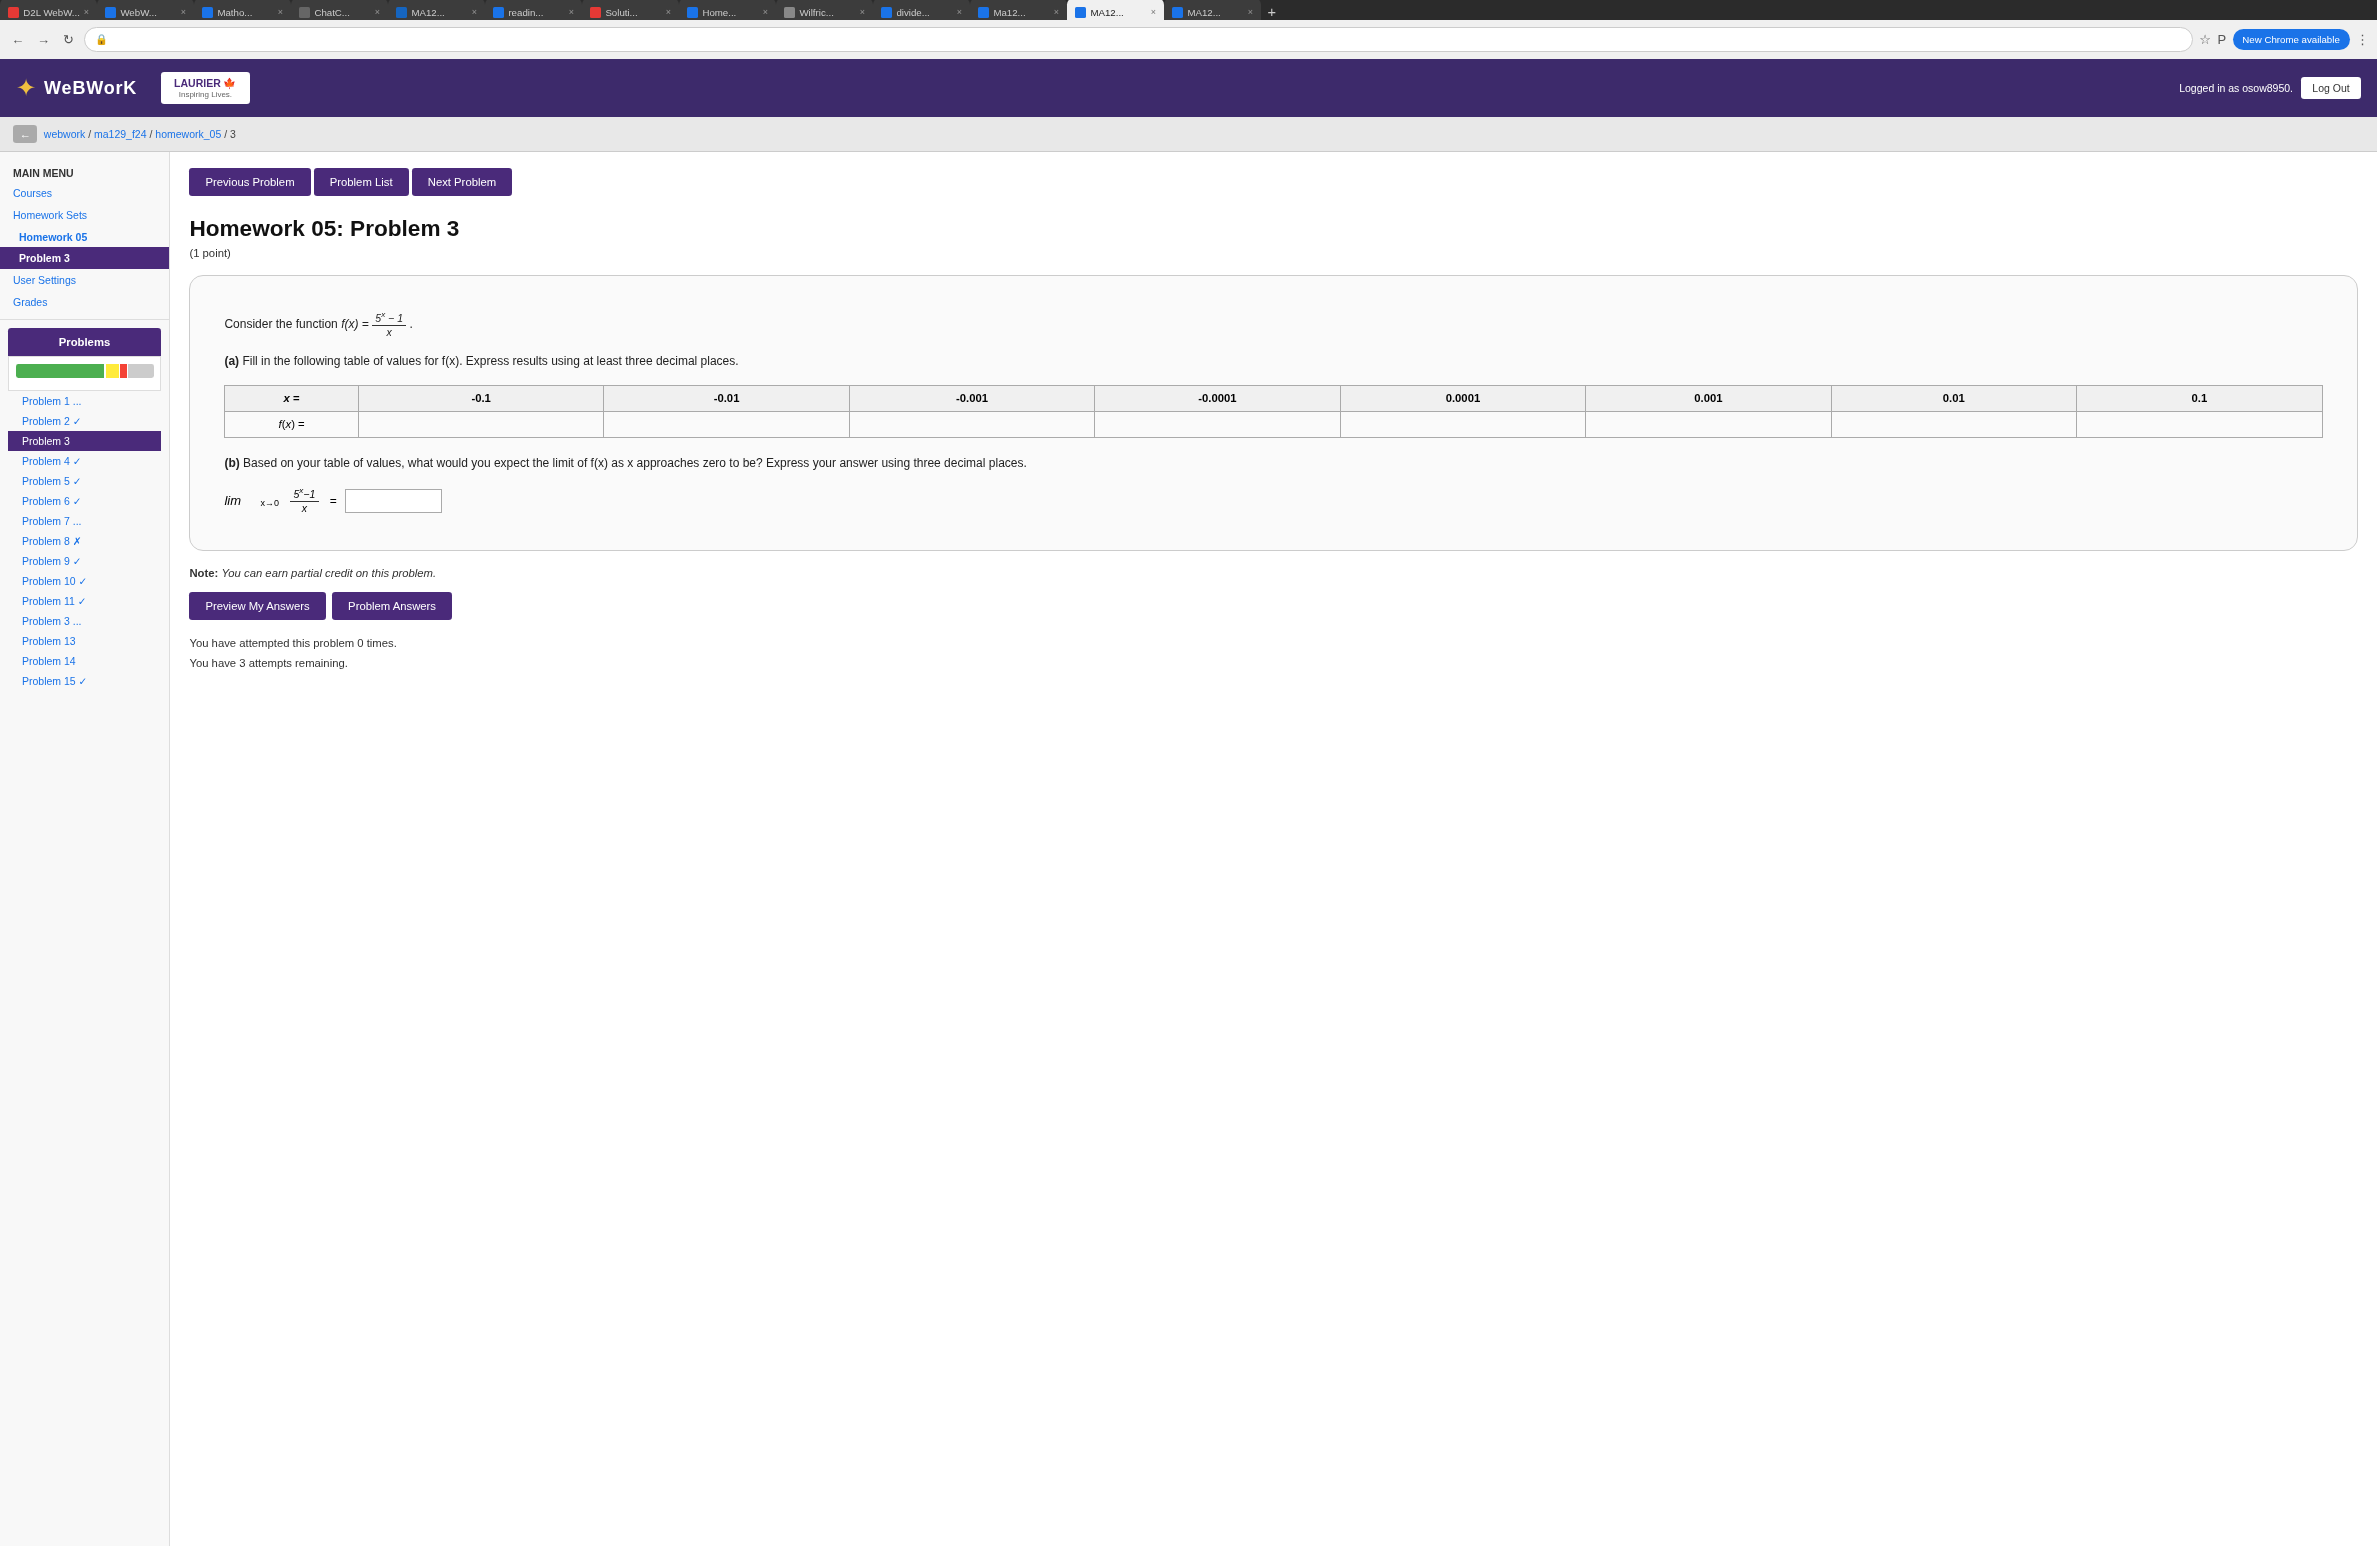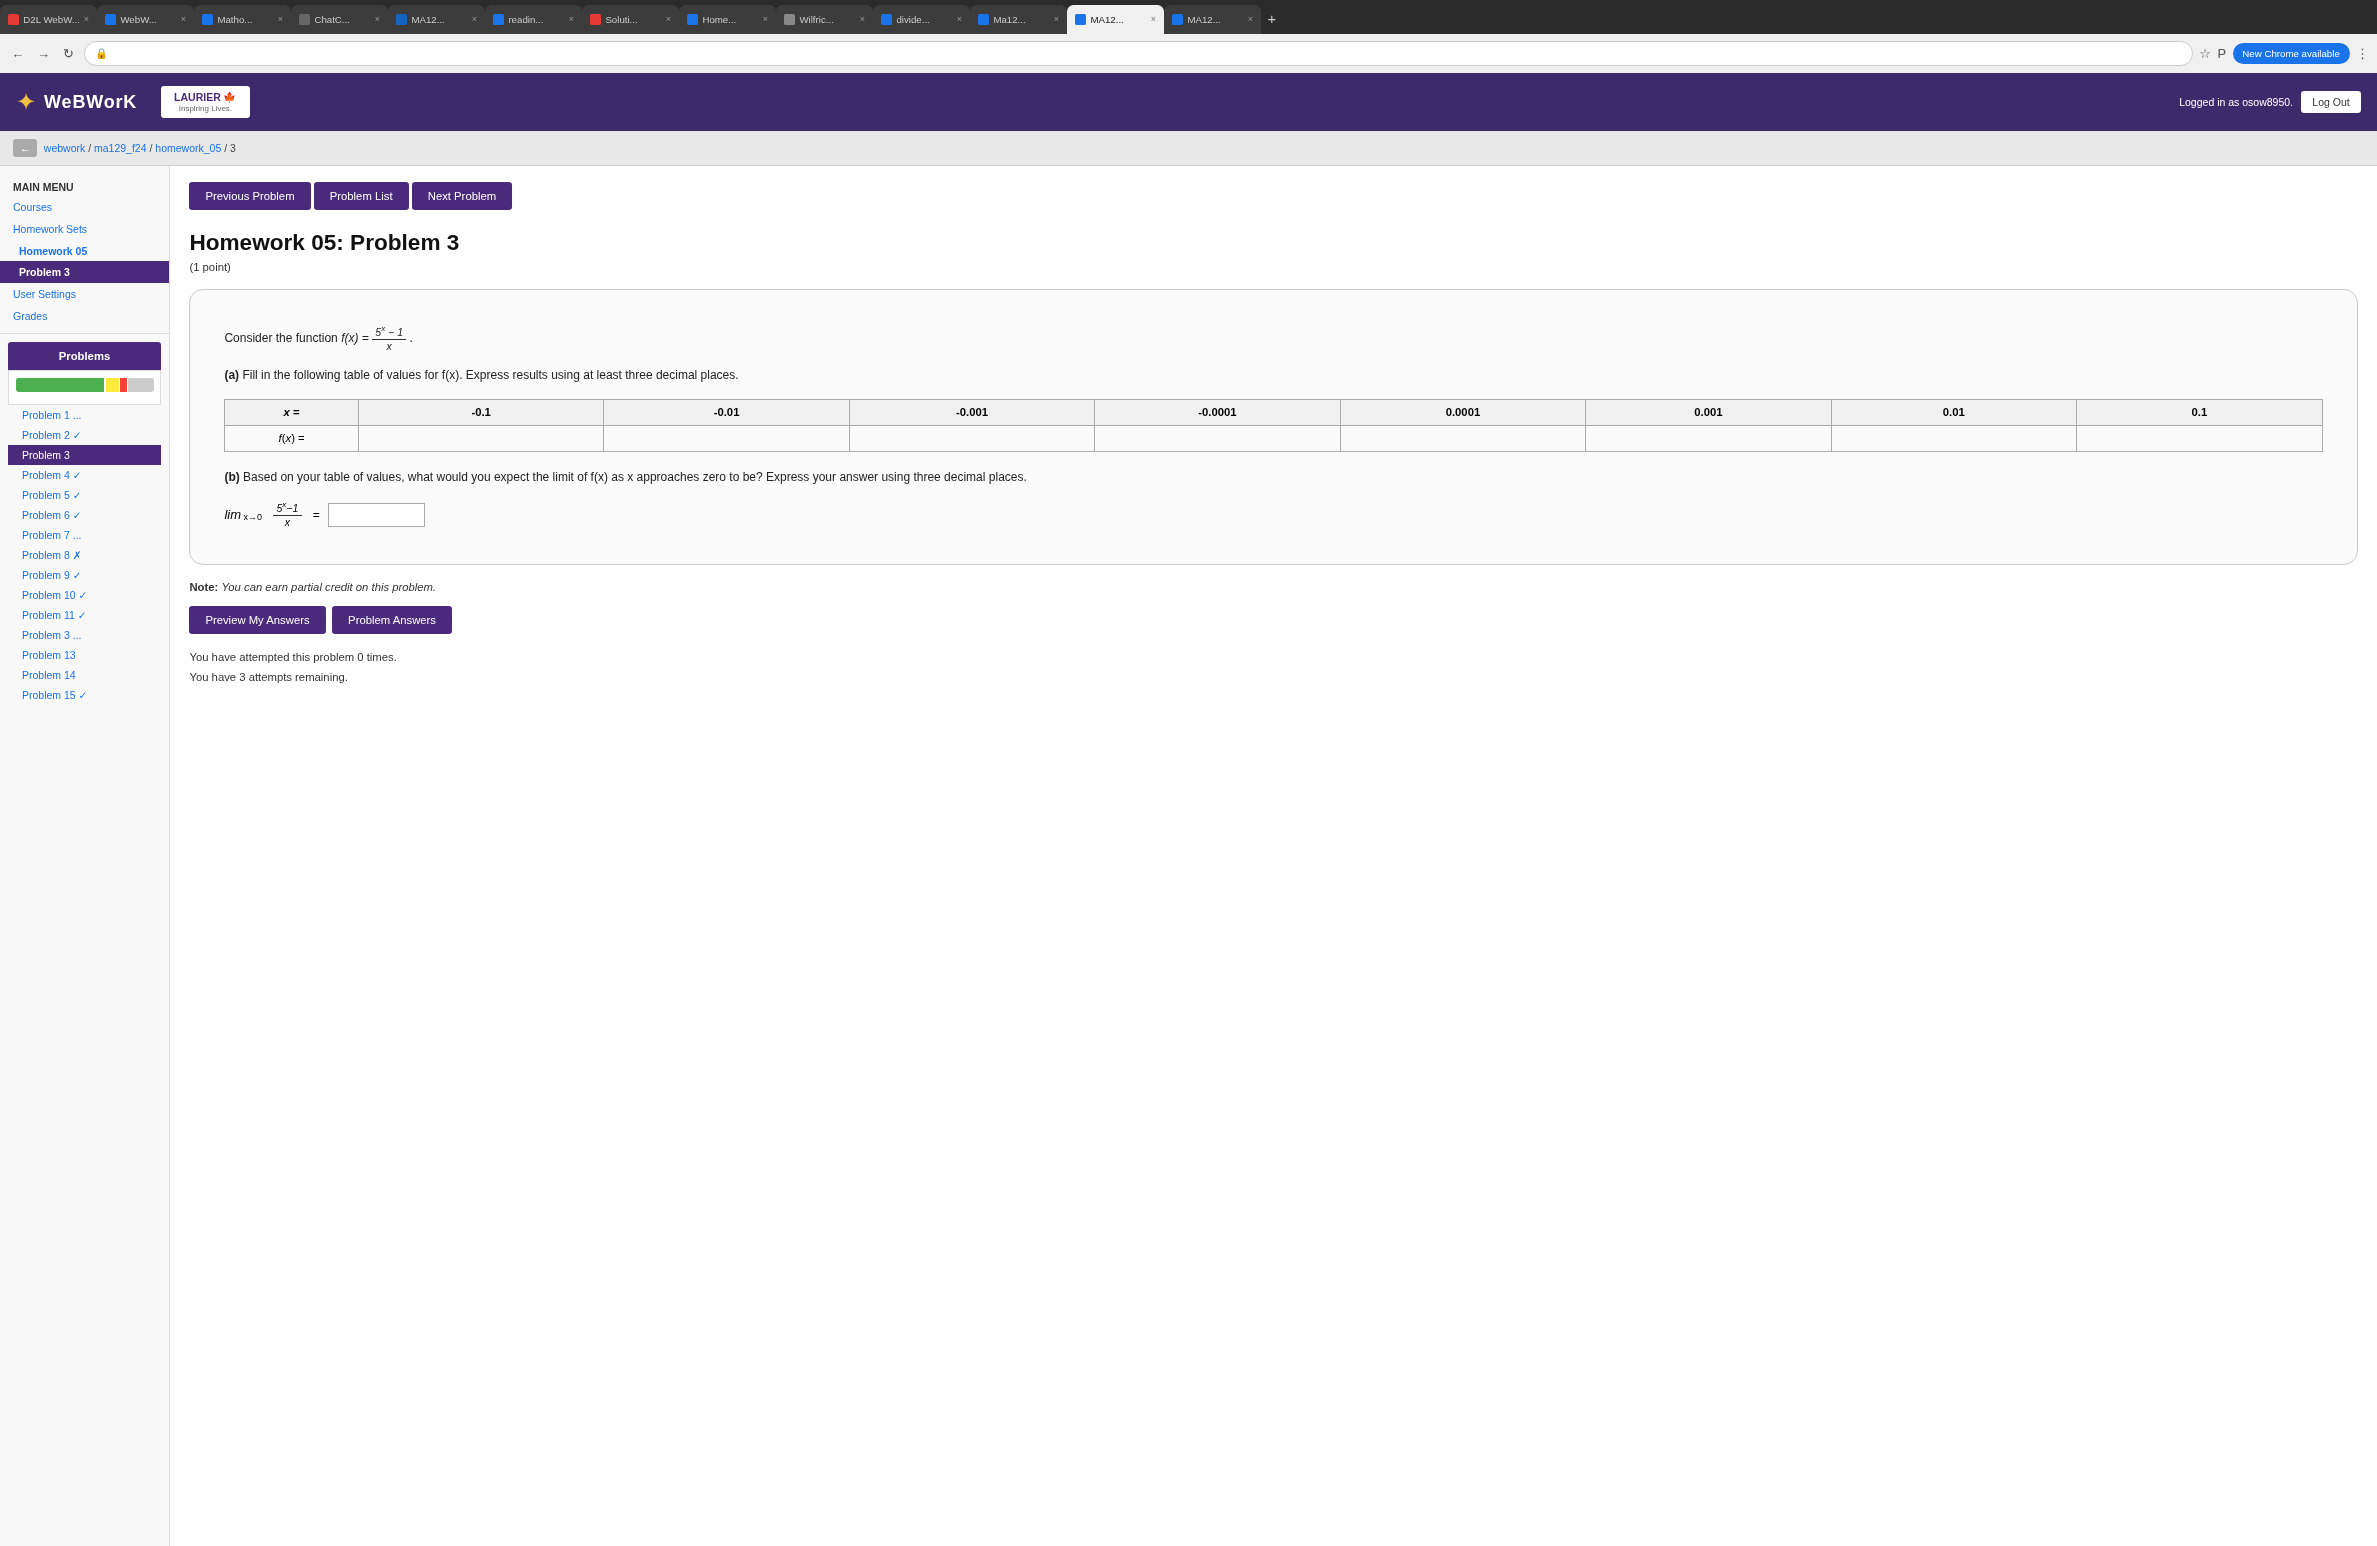--- a/index.html
+++ b/index.html
@@ -1,20 +1,20 @@
 <!DOCTYPE html>
 <html style="font-size:13px"><head>
   <meta charset="utf-8">
   <style>
     * { box-sizing: border-box; margin: 0; padding: 0; }
     body { font-family: Arial, sans-serif; font-size: 11.3px; background: #f0f0f0; }
 
     
     .browser-chrome { background: #3c3c3c; }
-    .tab-bar { display: flex; align-items: center; background: #2b2b2b; padding: 4.9px 0 0 0; height: 34px; overflow: hidden; }
+    .tab-bar { display: flex; align-items: center; background: #2b2b2b; padding: 4.9px 0 0 0; height: 20px; overflow: hidden; }
     .tab { display: flex; align-items: center; background: #3c3c3c; color: #ccc; padding: 0 8px; height: 29px; min-width: 97px; max-width: 129px; border-radius: 6.5px 6.5px 0 0; font-size: 9.7px; gap: 4px; cursor: pointer; position: relative; }
     .tab.active { background: #f0f0f0; color: #222; }
     .tab-close { margin-left: auto; opacity: 0.6; font-size: 9px; cursor: pointer; }
     .tab-favicon { width: 11.3px; height: 11.3px; display: inline-block; border-radius: 1.6px; flex-shrink: 0; }
     .tab-new { color: #ccc; padding: 0 6.5px; font-size: 14.6px; cursor: pointer; }
 
     .address-bar { display: flex; align-items: center; background: #f0f0f0; padding: 4.9px 8px; gap: 6.5px; height: 39px; }
     .nav-btn { background: none; border: none; cursor: pointer; color: #555; font-size: 13px; padding: 3.2px; border-radius: 50%; }
     .url-box { flex: 1; background: white; border: 0.8px solid #ccc; border-radius: 16px; padding: 4.9px 11.3px; font-size: 10.5px; color: #333; display: flex; align-items: center; gap: 4.9px; }
     .url-text { flex: 1; font-size: 10.5px; color: #333; }
@@ -315,21 +315,21 @@
         </tbody>
       </table>
 
       <div class="problem-text">
         <span class="problem-subpart">(b)</span>
         <span> </span>
         <span>Based on your table of values, what would you expect the limit of f(x) as x approaches zero to be? Express your answer using three decimal places.</span>
       </div>
 
       <div class="limit-row">
-        <span style="display:inline-flex;align-items:flex-end;gap:1px;">
+        <span style="display:inline-flex;align-items:flex-end;gap:18px;">
           <span style="font-size:13px;font-style:italic;">lim</span>
           <sub style="font-size:9px;margin-left:1.6px;">x→0</sub>
         </span>
         <span style="display:inline-flex;flex-direction:column;align-items:center;font-size:10.5px;line-height:1.3;margin:0 3.2px;">
           <span style="border-bottom:0.8px solid #333;padding:0 3.2px;font-style:italic;">5<sup>x</sup>−1</span>
           <span style="padding:0 3.2px;font-style:italic;">x</span>
         </span>
         <span>=</span>
         <input type="text" class="limit-input" style="">
       </div>

